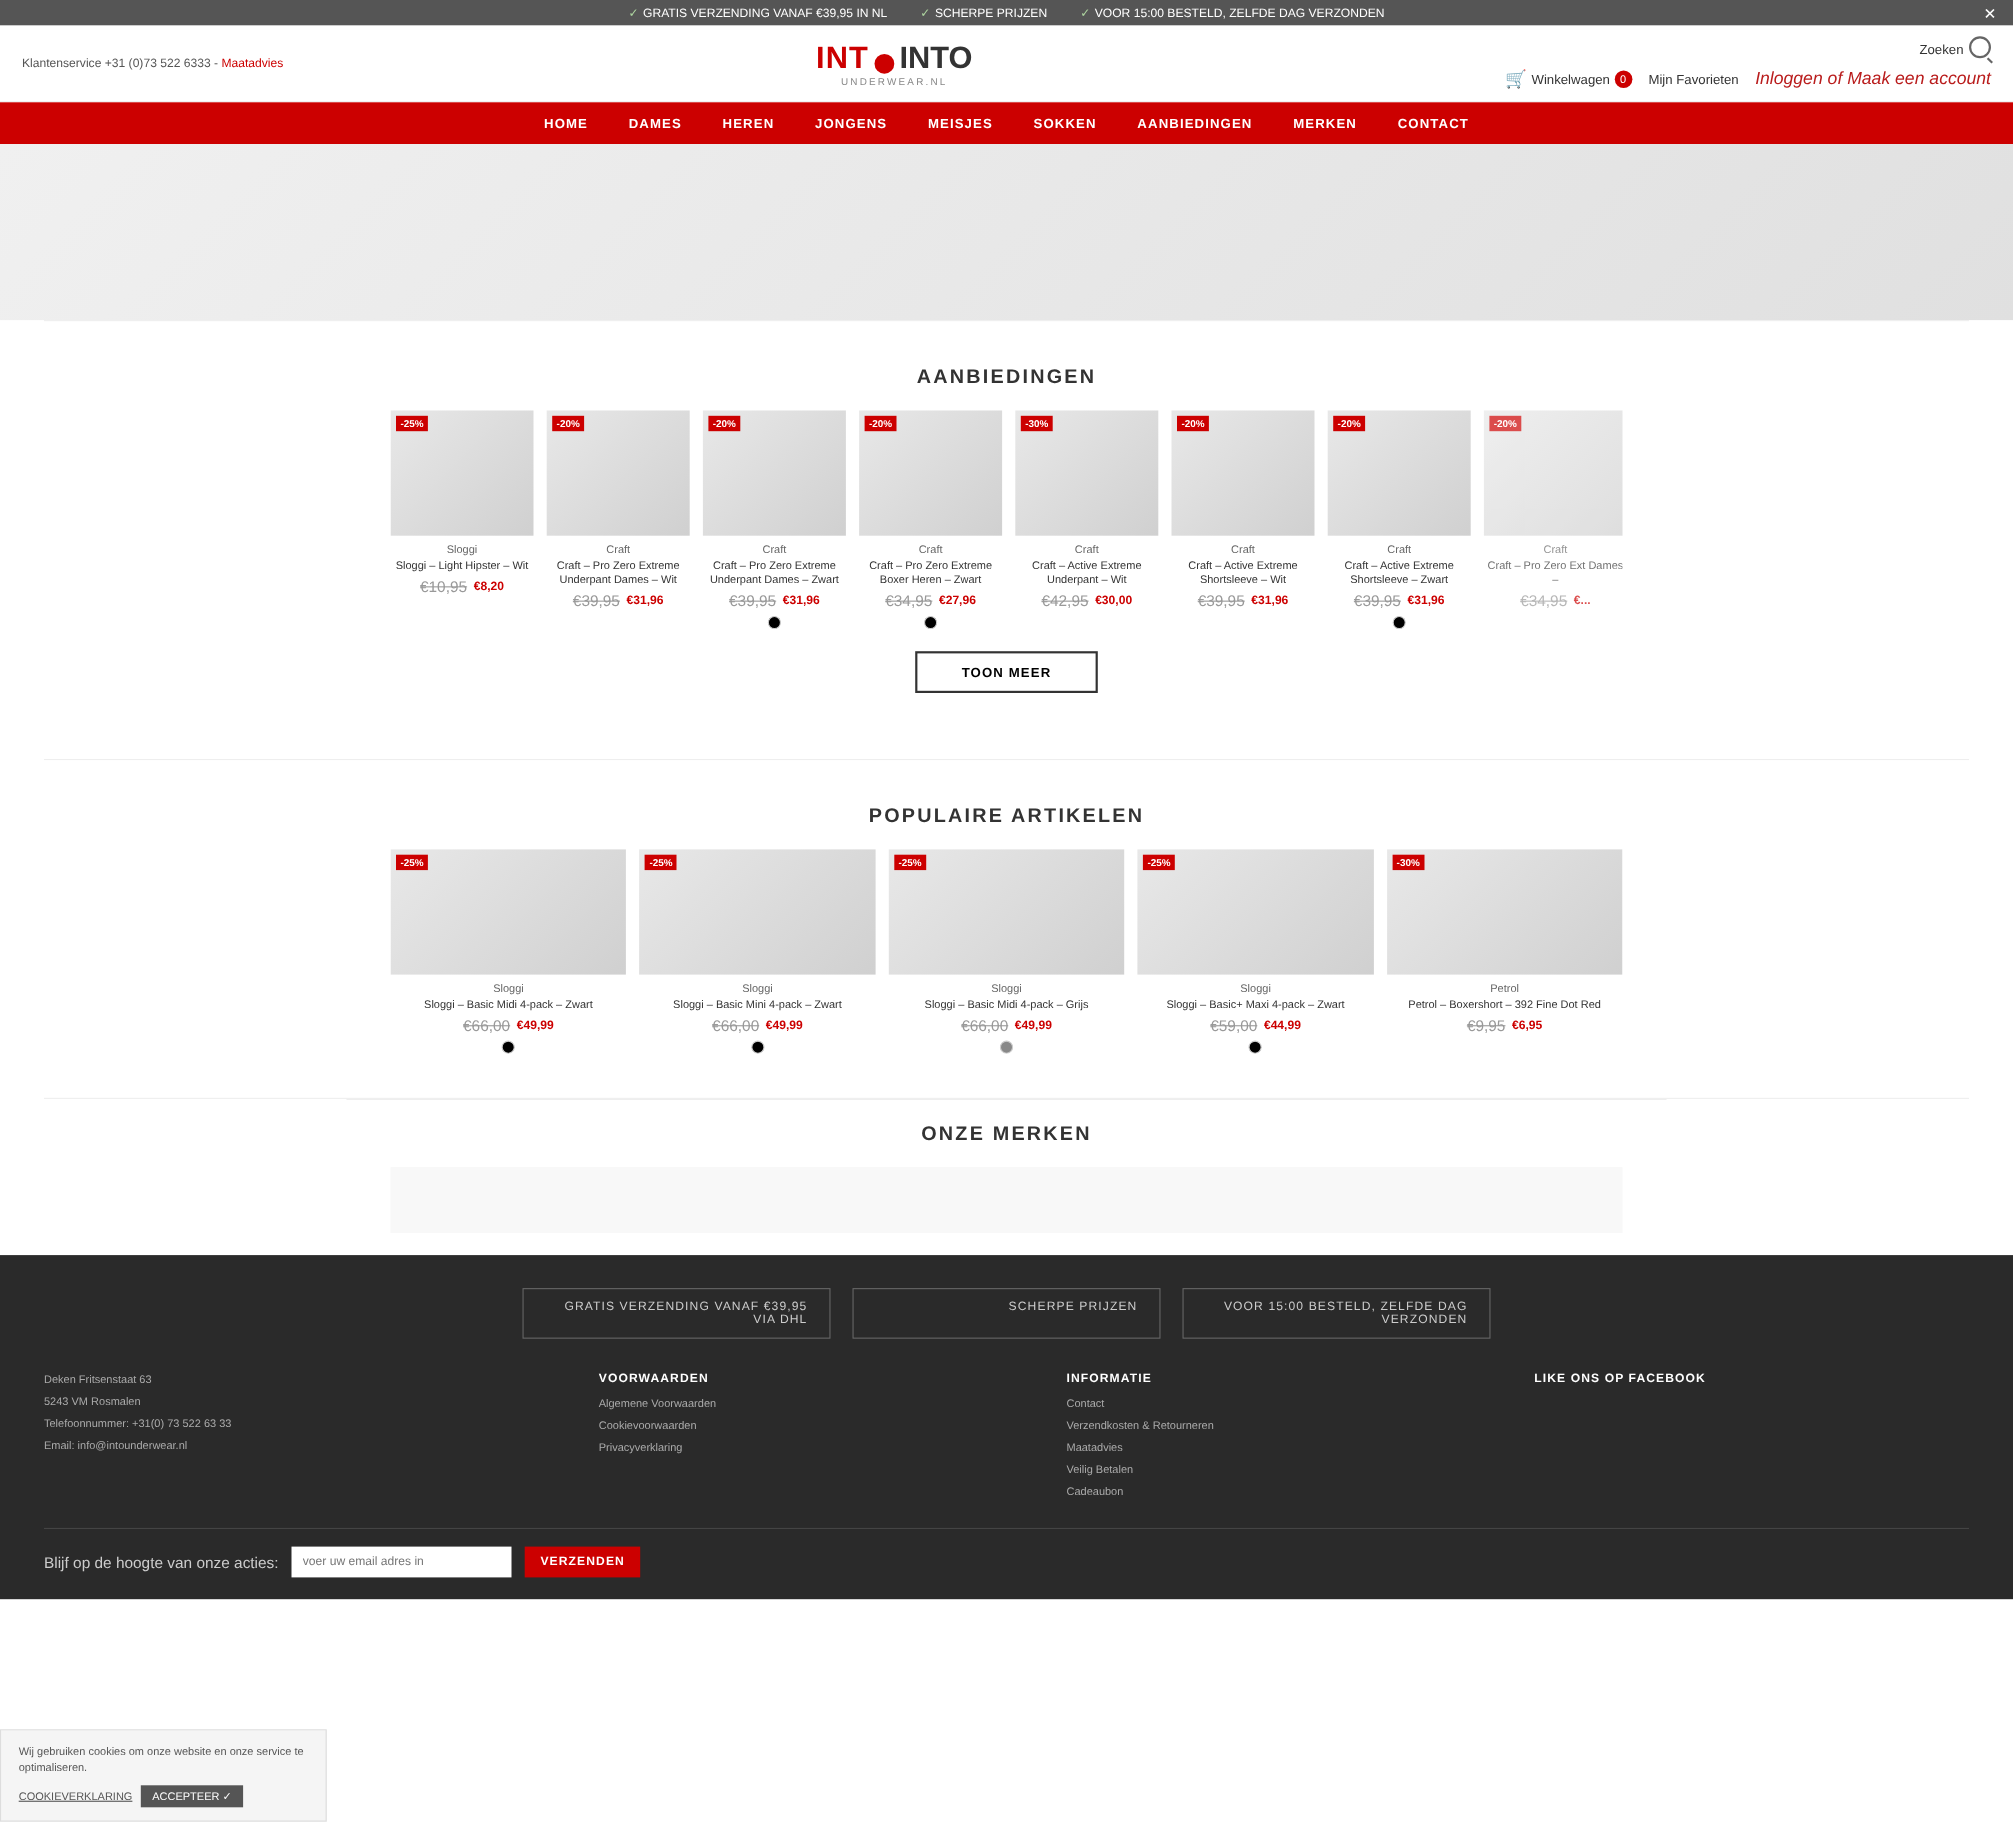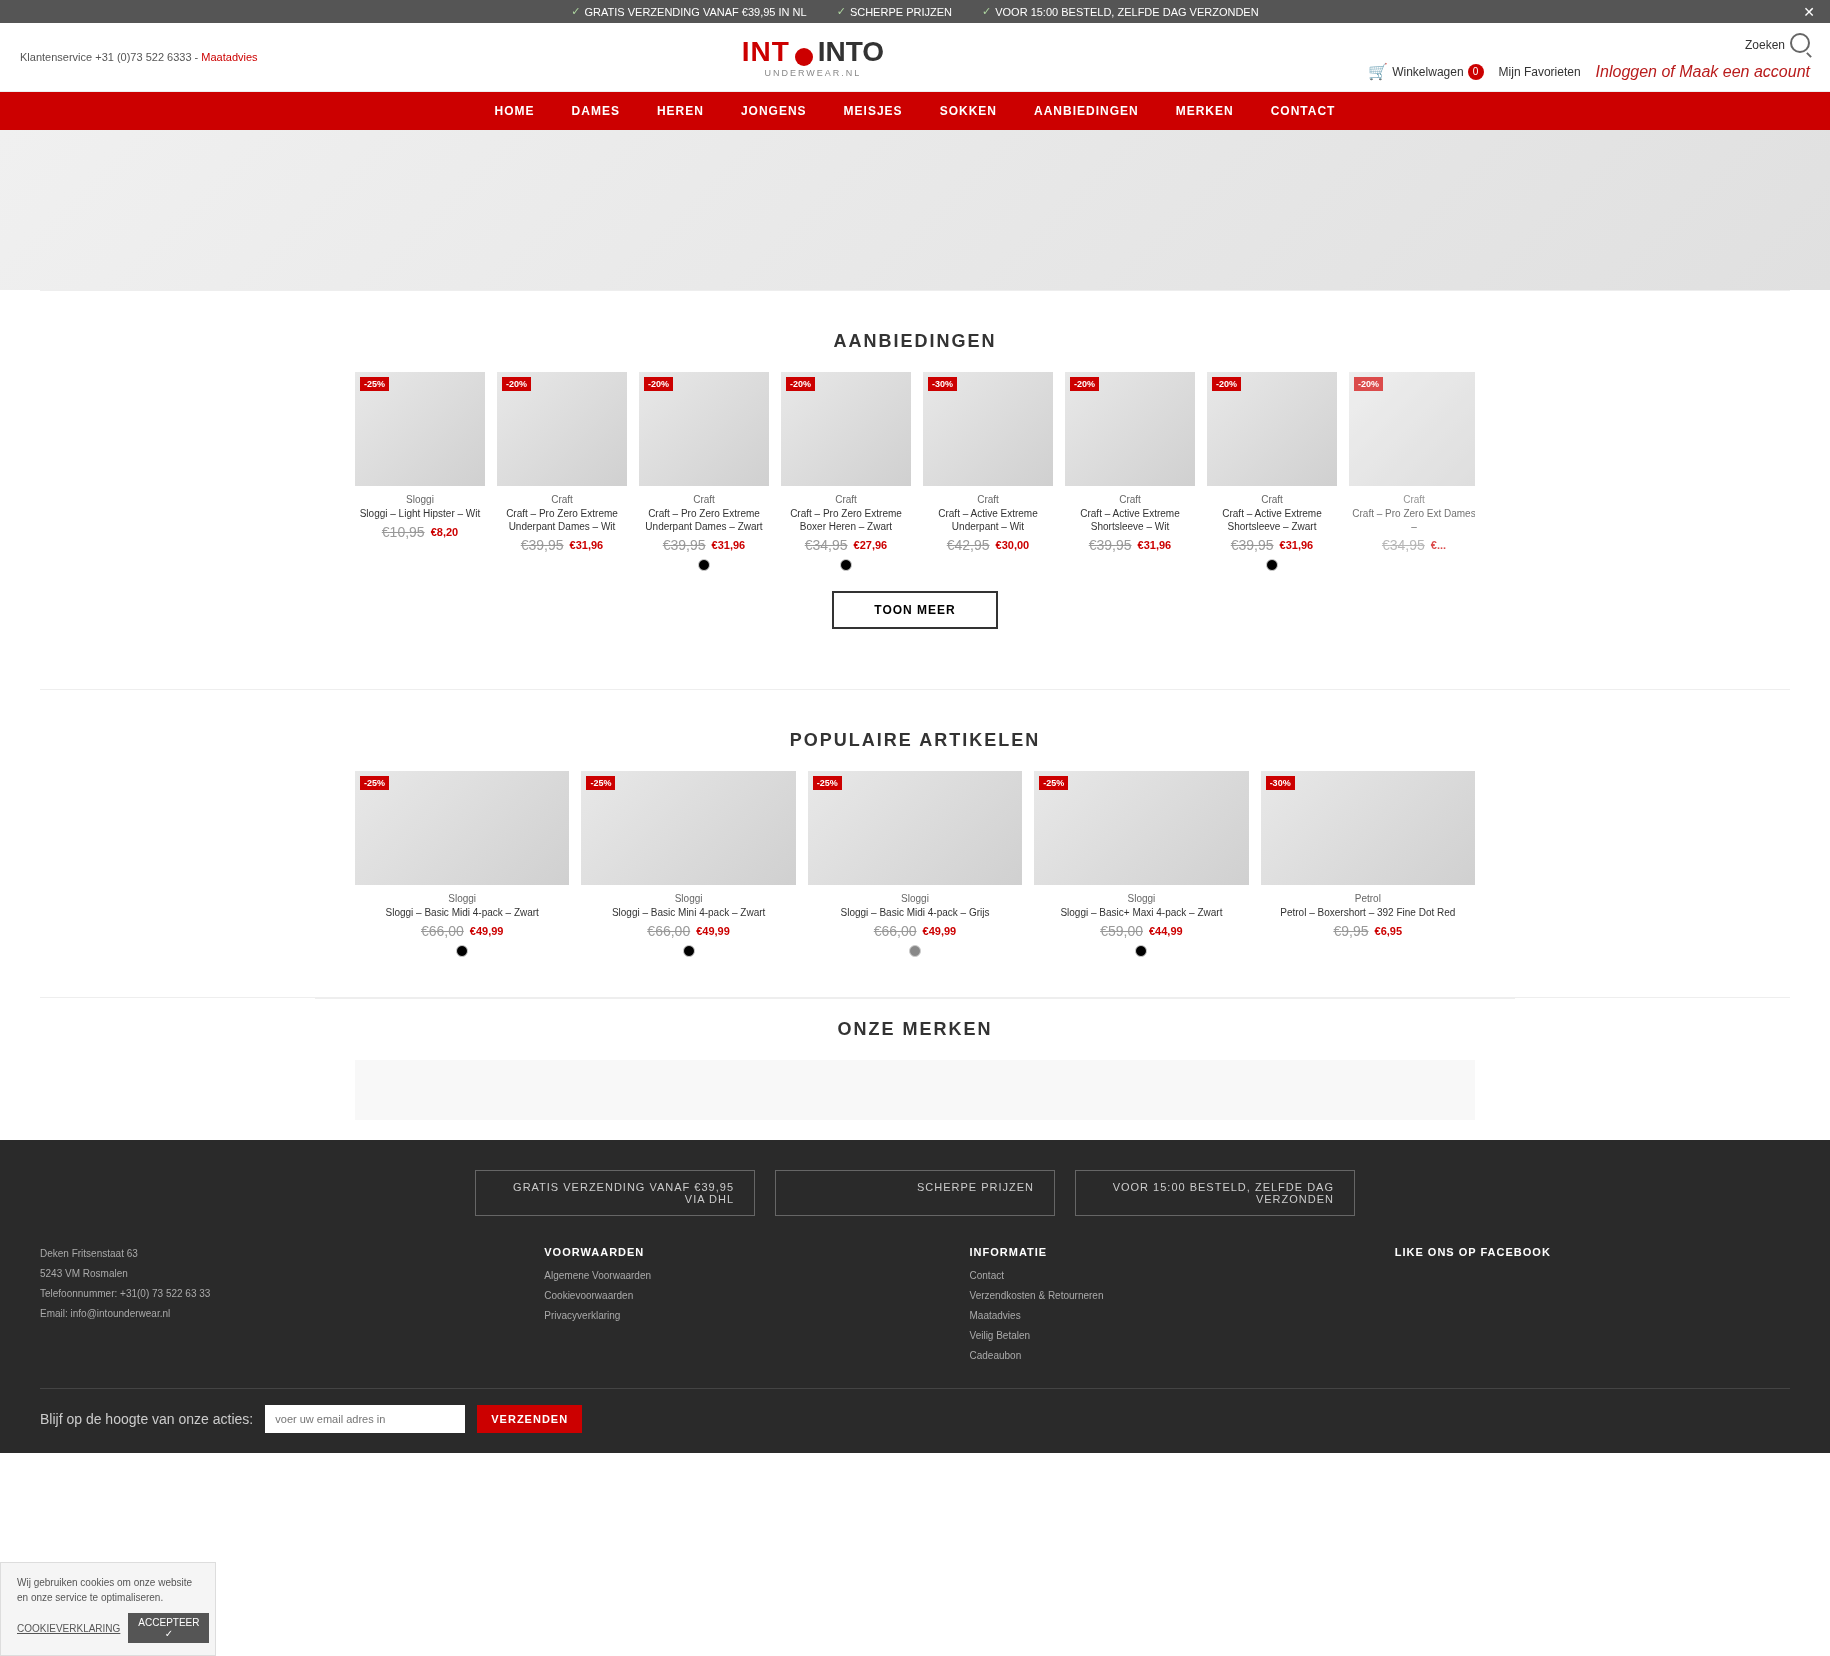--- a/index.html
+++ b/index.html
@@ -297,21 +297,21 @@
     }
 
     
     .cookie-bar {
       position: fixed;
       bottom: 0;
       left: 0;
       background: #f5f5f5;
       border: 1px solid #ddd;
       padding: 12px 16px;
-      width: 216px;
+      width: 297px;
       font-size: 10px;
       color: #555;
       z-index: 100;
     }
     .cookie-bar p { margin-bottom: 8px; line-height: 1.5; }
     .cookie-links {
       display: flex;
       align-items: center;
       gap: 8px;
     }

